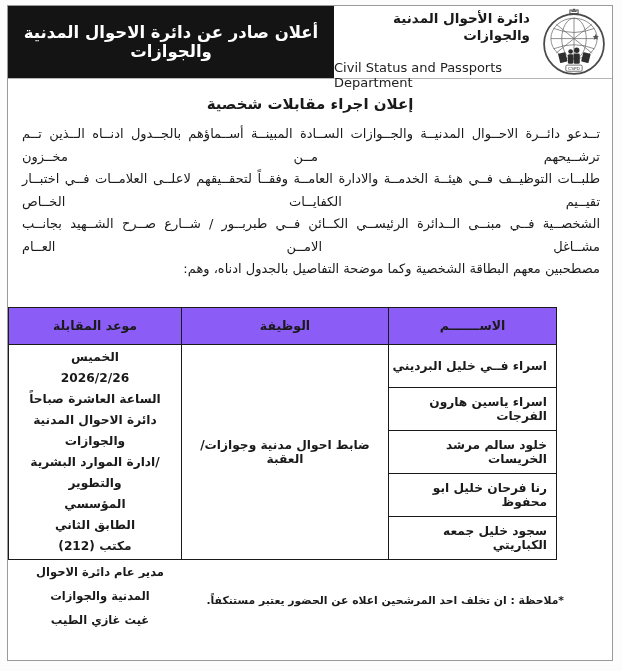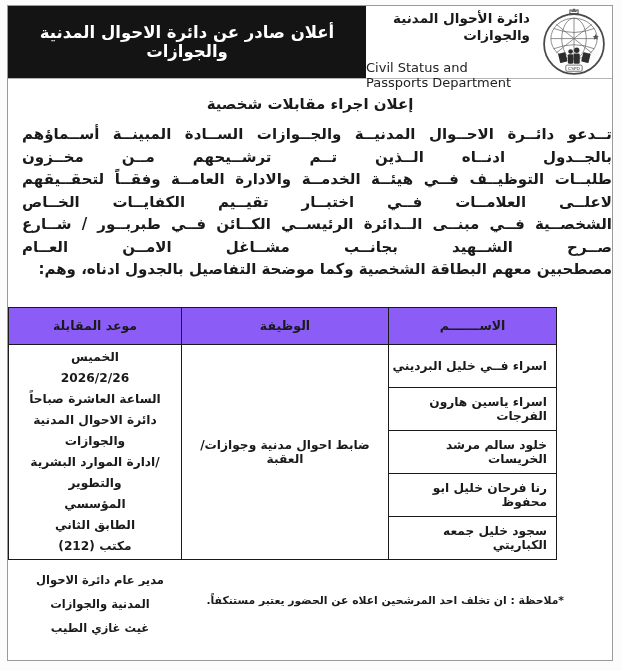--- a/index.html
+++ b/index.html
@@ -14,42 +14,42 @@
     position:absolute;left:7px;top:5px;width:606px;height:656px;
     border:1px solid #9a9a9a;background:#ffffff;
     box-sizing:border-box;
   }
   
   .header{
     display:flex;flex-direction:row;align-items:stretch;
     height:72px;border-bottom:1px solid #b5b5b5;
   }
   .banner{
-    width:358px;background:#141414;color:#ffffff;
+    width:326px;background:#141414;color:#ffffff;
     display:flex;align-items:center;justify-content:center;
     font-weight:bold;font-size:16.5px;text-align:center;
     direction:rtl;padding:0 10px;box-sizing:border-box;
   }
   .dept{
     flex:1;display:flex;flex-direction:column;justify-content:center;
     align-items:flex-end;padding-right:6px;
   }
   .dept-ar{font-size:13.5px;font-weight:bold;direction:rtl;line-height:17px;margin-top:16px;}
   .dept-en{font-size:13px;direction:ltr;color:#222;margin-top:16px;}
   .logo-wrap{
     width:76px;display:flex;align-items:center;justify-content:center;
   }
   
   .doc-title{
     margin-top:16px;text-align:center;font-weight:bold;font-size:15px;
     direction:rtl;
   }
   .body-text{
-    direction:rtl;margin:10px 0 0 14px;
-    font-size:15px;font-weight:bold;line-height:22.5px;
+    direction:rtl;margin:10px 12px 0 14px;
+    font-size:13px;font-weight:normal;line-height:22.5px;
   }
   .jline{text-align:justify;text-align-last:justify;}
   .lline{text-align:right;}
   
   table.sched{
     direction:rtl;border-collapse:collapse;
     margin:26px 14px 0 0;margin-right:24px;
     width:548px;table-layout:fixed;
     font-size:12.2px;font-weight:bold;
   }
@@ -68,21 +68,21 @@
   }
   td.job-cell{text-align:center;vertical-align:middle;}
   td.date-cell{text-align:center;vertical-align:middle;line-height:21px;padding:2px 2px;}
   
   .note{
     direction:rtl;text-align:right;margin:34px 48px 0 0;
     font-size:10.8px;font-weight:bold;
   }
   .signature{
     direction:rtl;margin:40px 0 0 0;
-    position:absolute;left:12px;bottom:20px;width:160px;
+    position:absolute;left:12px;bottom:28px;width:160px;
     text-align:center;font-size:11.5px;font-weight:bold;line-height:24px;
   }
 </style>
 </head>
 <body>
 
 <div class="page">
 
   <div class="header">
     <div class="banner">

